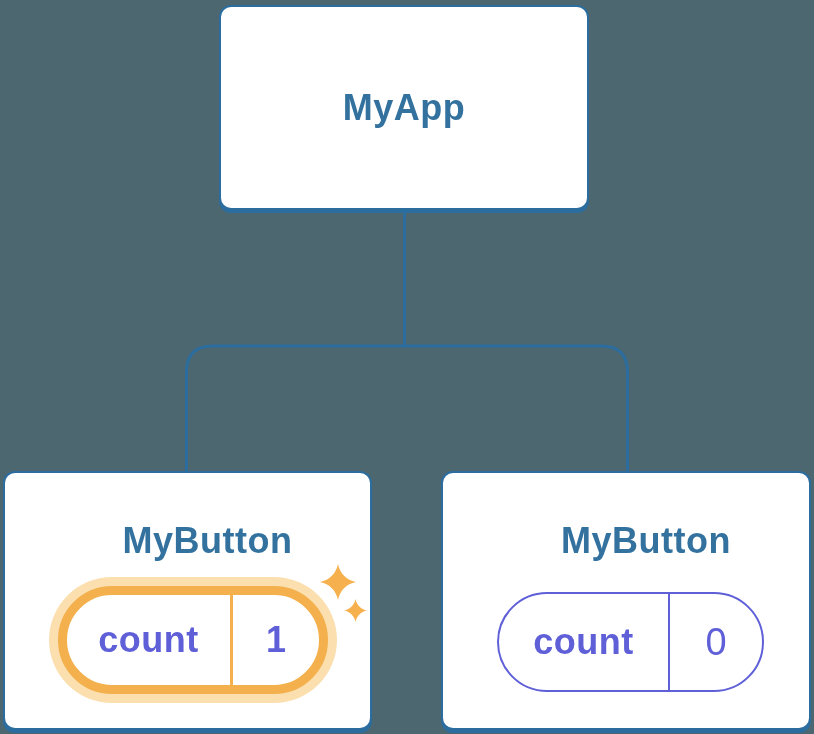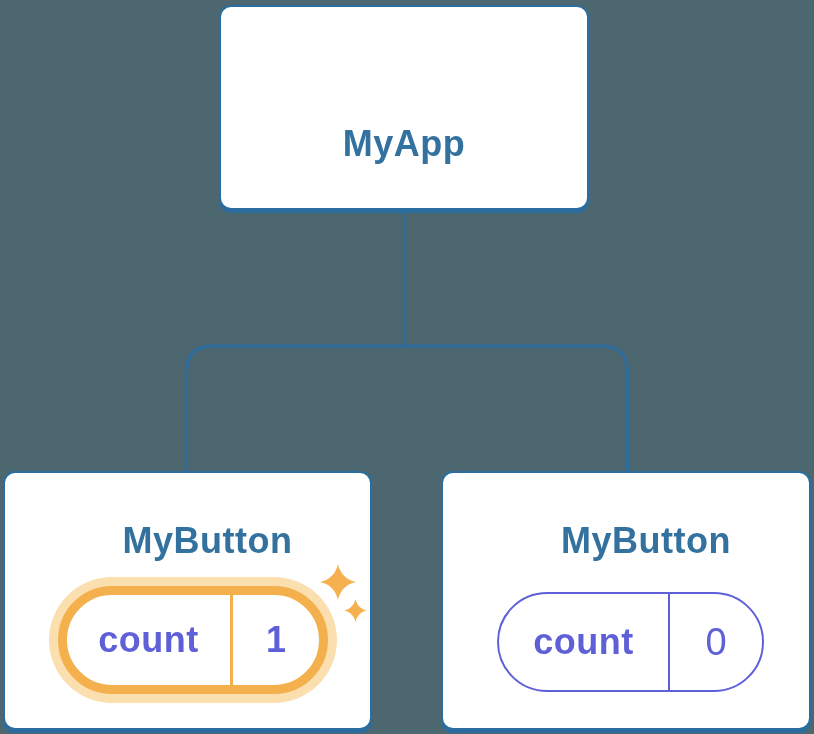--- a/index.html
+++ b/index.html
@@ -44,21 +44,20 @@
     text-align: center;
     color: var(--title, #33719e);
     font-size: 36px;
     font-weight: 700;
     letter-spacing: 0.5px;
     line-height: 1;
   }
   .card-root .card-title {
     top: 50%;
     transform: translateY(-50%);
-    margin-top: 36px;
   }
   .card-left .card-title,
   .card-right .card-title {
     top: 50px;
     padding-left: 40px;
   }
   .pill {
     position: absolute;
     display: flex;
     align-items: stretch;

